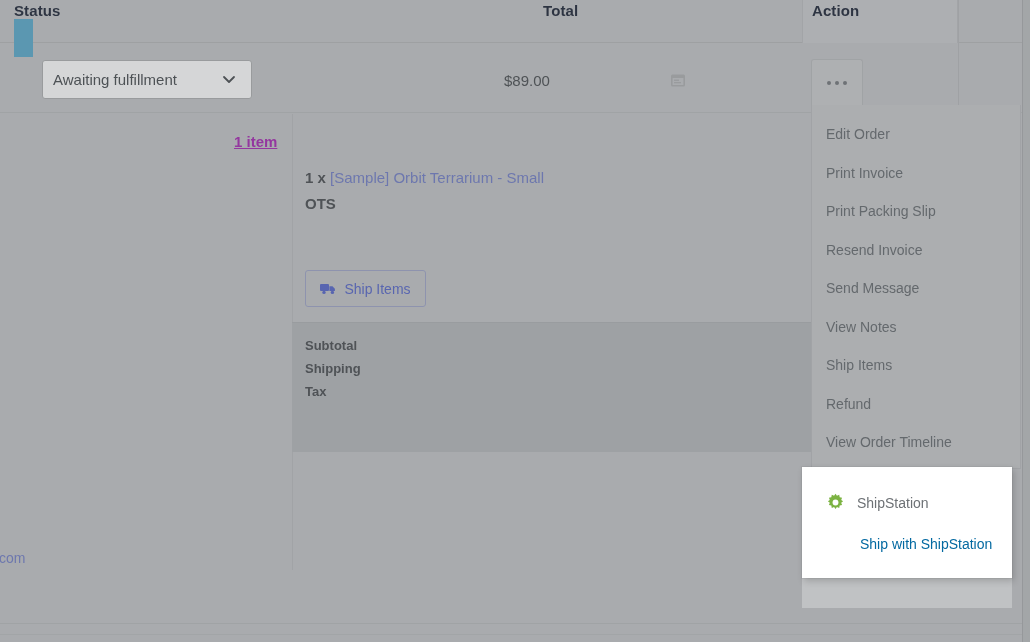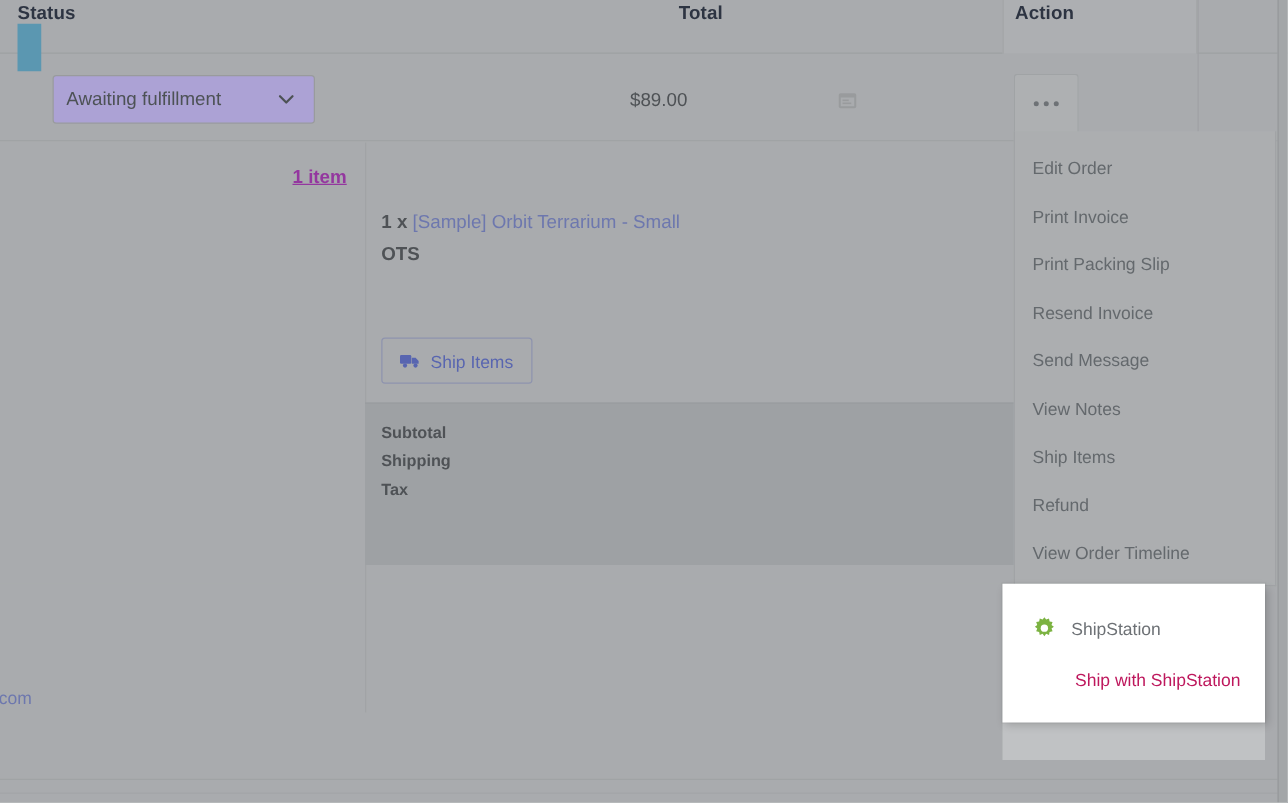--- a/index.html
+++ b/index.html
@@ -65,21 +65,21 @@
   .status-bar {
     position: absolute;
     left: 14px; top: 19px;
     width: 19px; height: 38px;
     background: #51a5c9;
   }
   .status-select {
     position: absolute;
     left: 42px; top: 60px;
     width: 210px; height: 39px;
-    background: #c4b5fd;
+    background: #ffffff;
     border: 1px solid #a9abad;
     border-radius: 3px;
     font-family: "Liberation Sans", sans-serif;
     font-size: 15px;
     color: #3d4246;
     padding: 0 10px;
     appearance: none;
     -webkit-appearance: none;
   }
   .select-caret {
@@ -278,21 +278,21 @@
   }
   .ss-gear { width: 19px; height: 19px; display:block; }
   .ss-title {
     font-size: 14px;
     color: #6d7175;
   }
   .ss-action {
     position: absolute;
     left: 58px; top: 69px;
     font-size: 14px;
-    color: #be185d;
+    color: #0369a1;
     white-space: nowrap;
     cursor: pointer;
   }
 
   
   .dim {
     position: absolute;
     background: rgba(116,120,124,0.30);
     pointer-events: none;
   }

